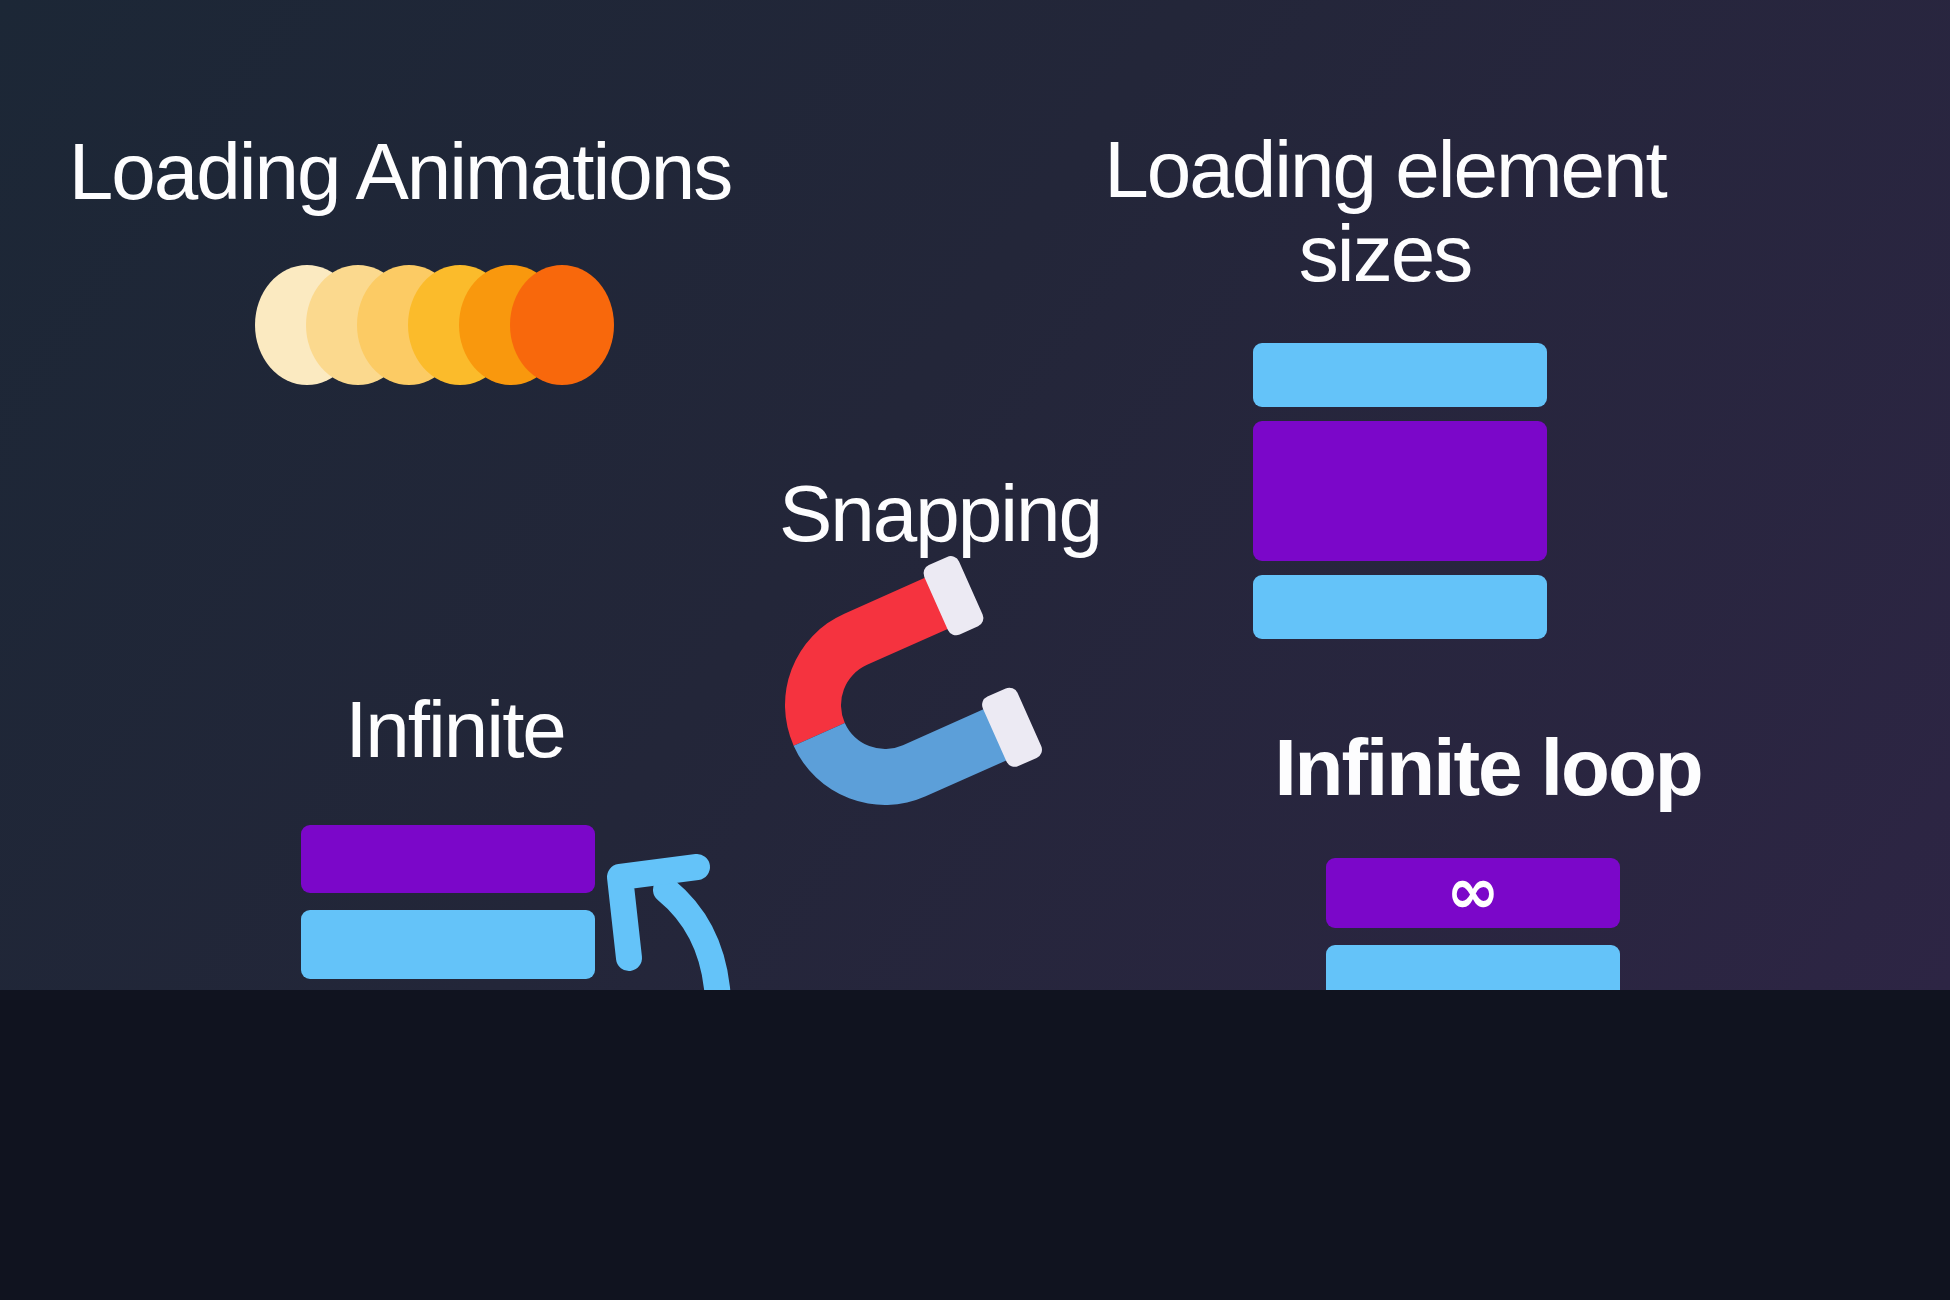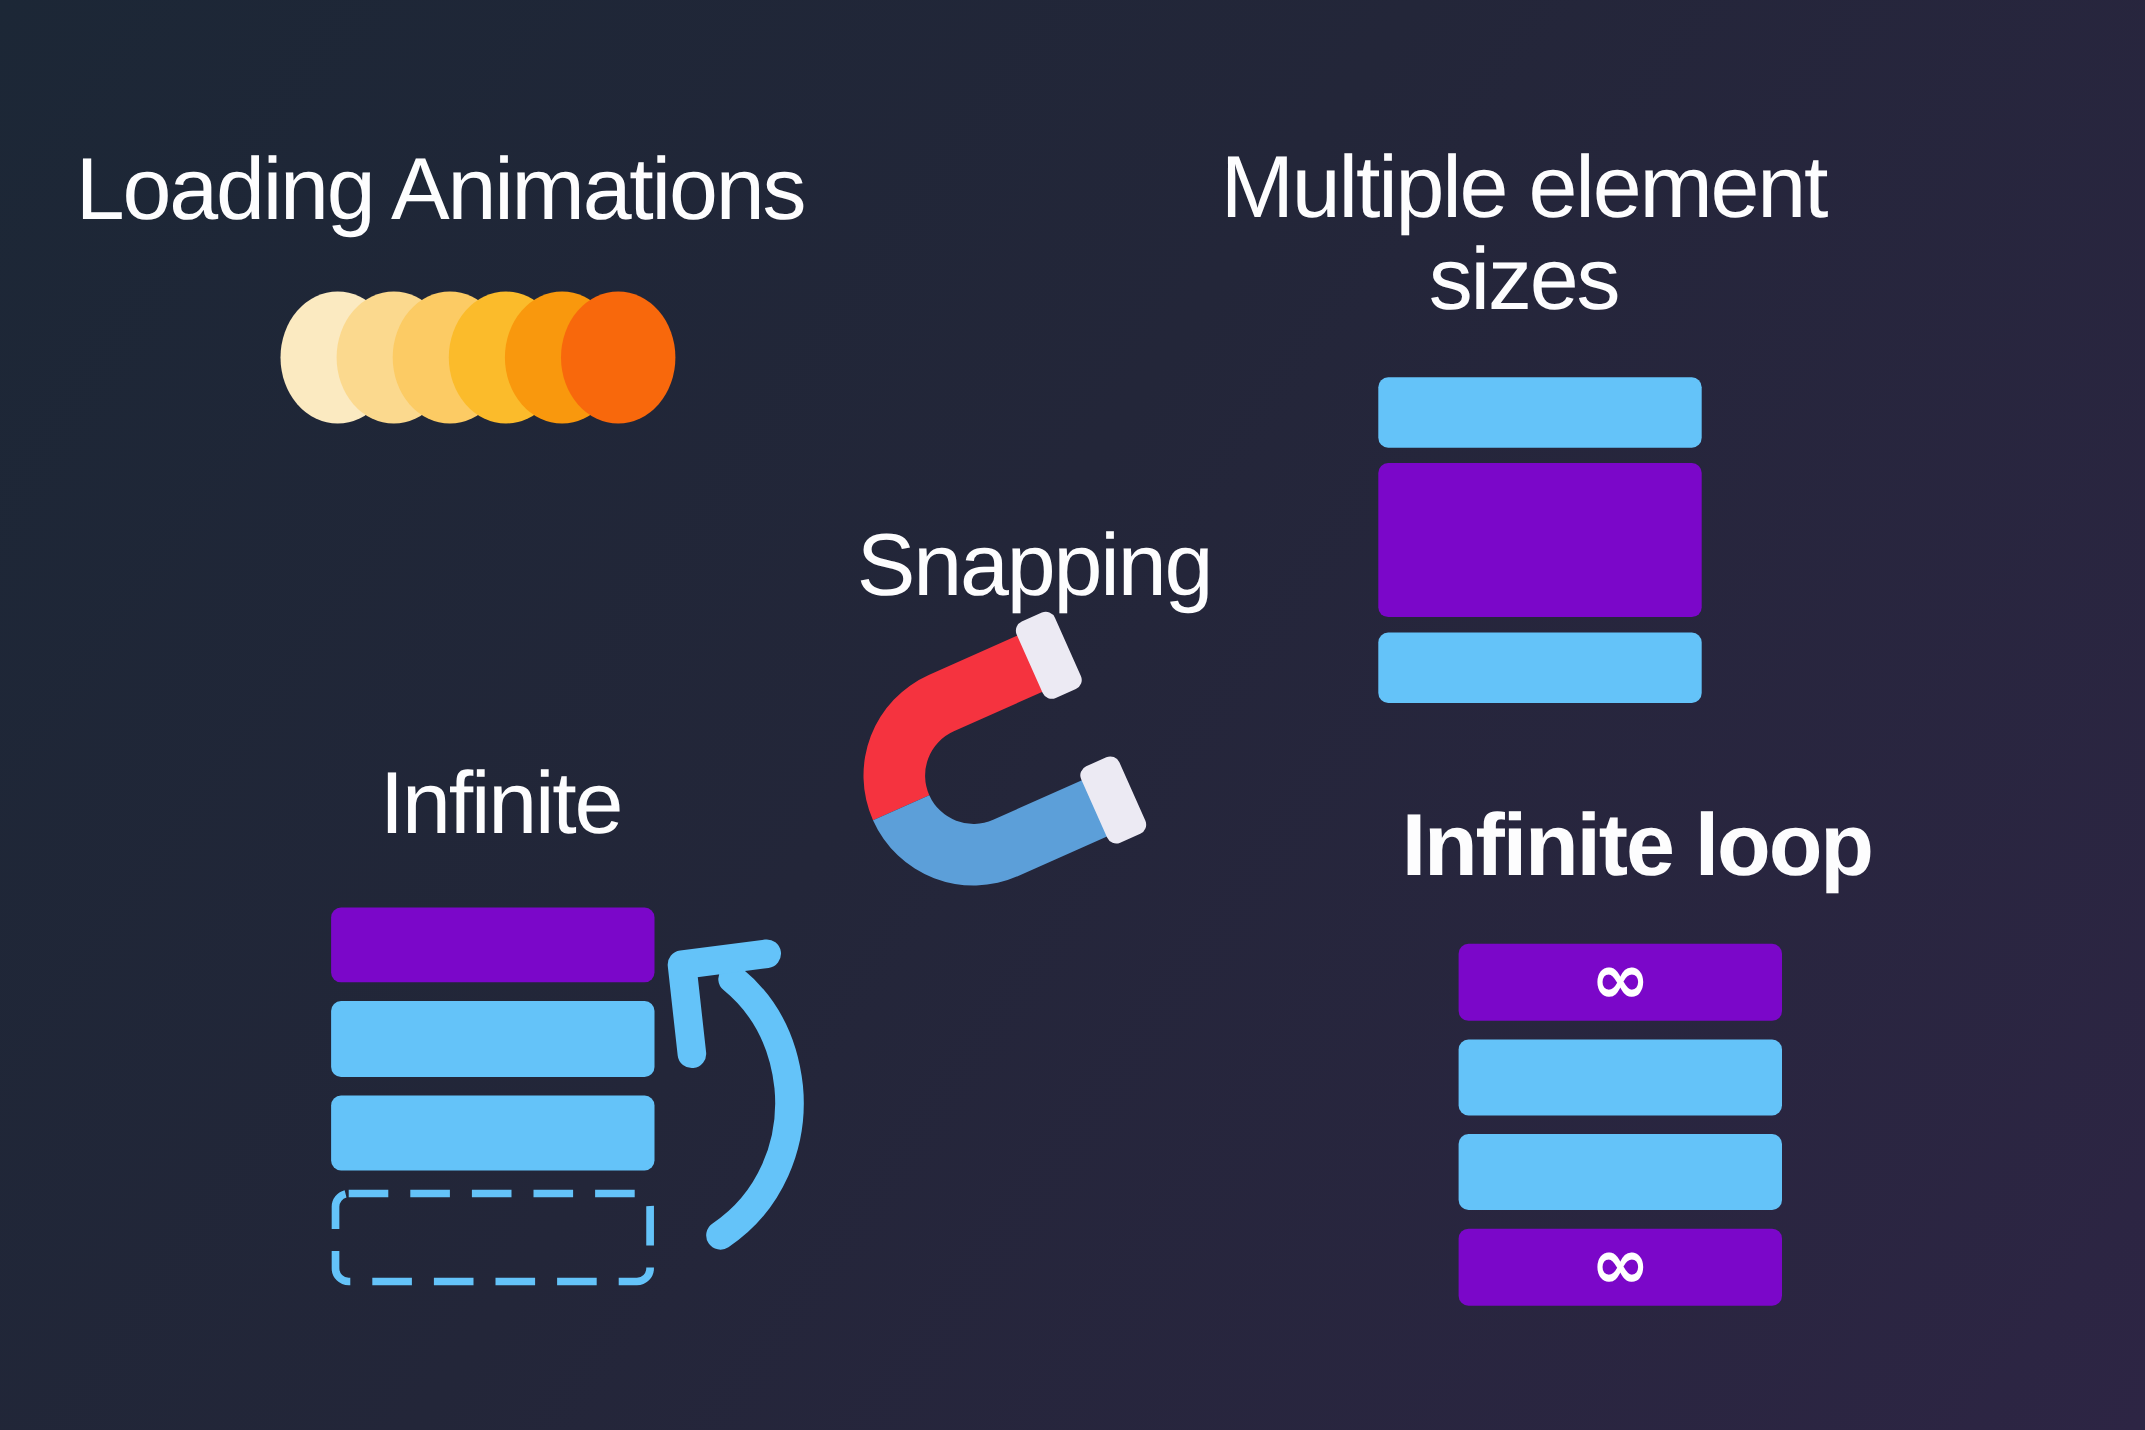--- a/index.html
+++ b/index.html
@@ -1,18 +1,18 @@
 <!DOCTYPE html>
 <html><head>
 <meta charset="utf-8">
 <style>
   html,body{margin:0;padding:0;background:#10131f;}
   .canvas{
     position:relative;
-    width:1950px;height:1300px;
+    width:1950px;height:990px;
     overflow:hidden;
     font-family:"Liberation Sans","DejaVu Sans",sans-serif;
     background:linear-gradient(125deg,#1c2736 0%,#232639 45%,#2d2544 100%);
   }
   .title{
     position:absolute;
     color:#fdfdfe;
     font-size:80px;
     font-weight:300;
     letter-spacing:-2px;
@@ -56,21 +56,21 @@
   .recycle-arrow{position:absolute;left:600px;top:855px;overflow:visible;}
 </style>
 </head>
 <body>
 
 <div class="canvas">
 
   <div class="title" style="left:40px;top:130px;width:720px;">Loading Animations</div>
   <div class="circles"><span class="loading-circle" style="background: rgb(251, 234, 193);"></span><span class="loading-circle" style="background: rgb(251, 217, 142);"></span><span class="loading-circle" style="background: rgb(252, 203, 100);"></span><span class="loading-circle" style="background: rgb(251, 187, 43);"></span><span class="loading-circle" style="background: rgb(249, 152, 13);"></span><span class="loading-circle" style="background: rgb(248, 104, 12);"></span></div>
 
-  <div class="title" style="left:1035px;top:128px;width:700px;">Multiple element
+  <div class="title" style="left:1035px;top:128px;width:700px;">Loading element
 sizes</div>
   <div class="stack" style="left:1253px;top:343px;">
       <div class="block" style="height: 64px; background: rgb(100, 195, 249);"></div>
       <div class="block" style="height: 140px; margin-top: 14px; background: rgb(123, 7, 201);"></div>
       <div class="block" style="height: 64px; margin-top: 14px; background: rgb(100, 195, 249);"></div>
     </div>
 
   <div class="title" style="left:640px;top:472px;width:600px;">Snapping</div>
   <svg class="magnet" width="270" height="270" viewBox="0 0 270 270">
     <g transform="rotate(-24 115 135)">

